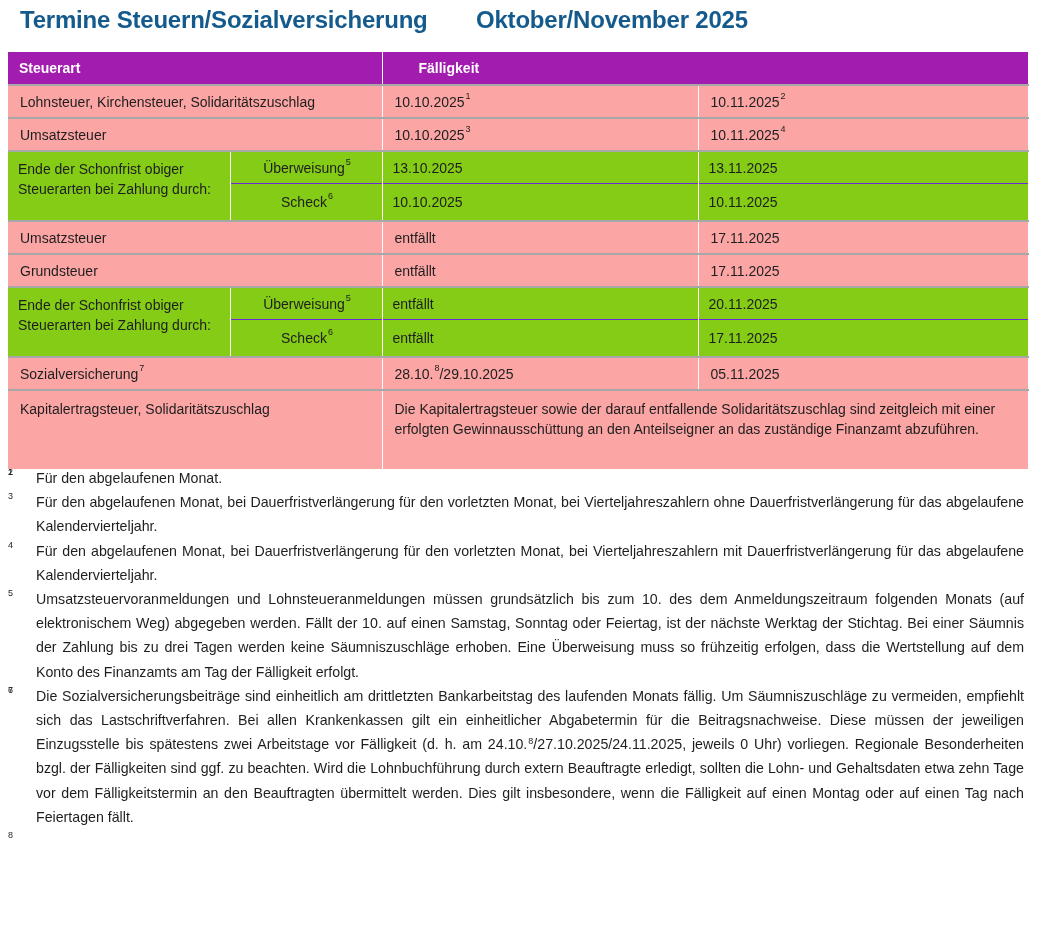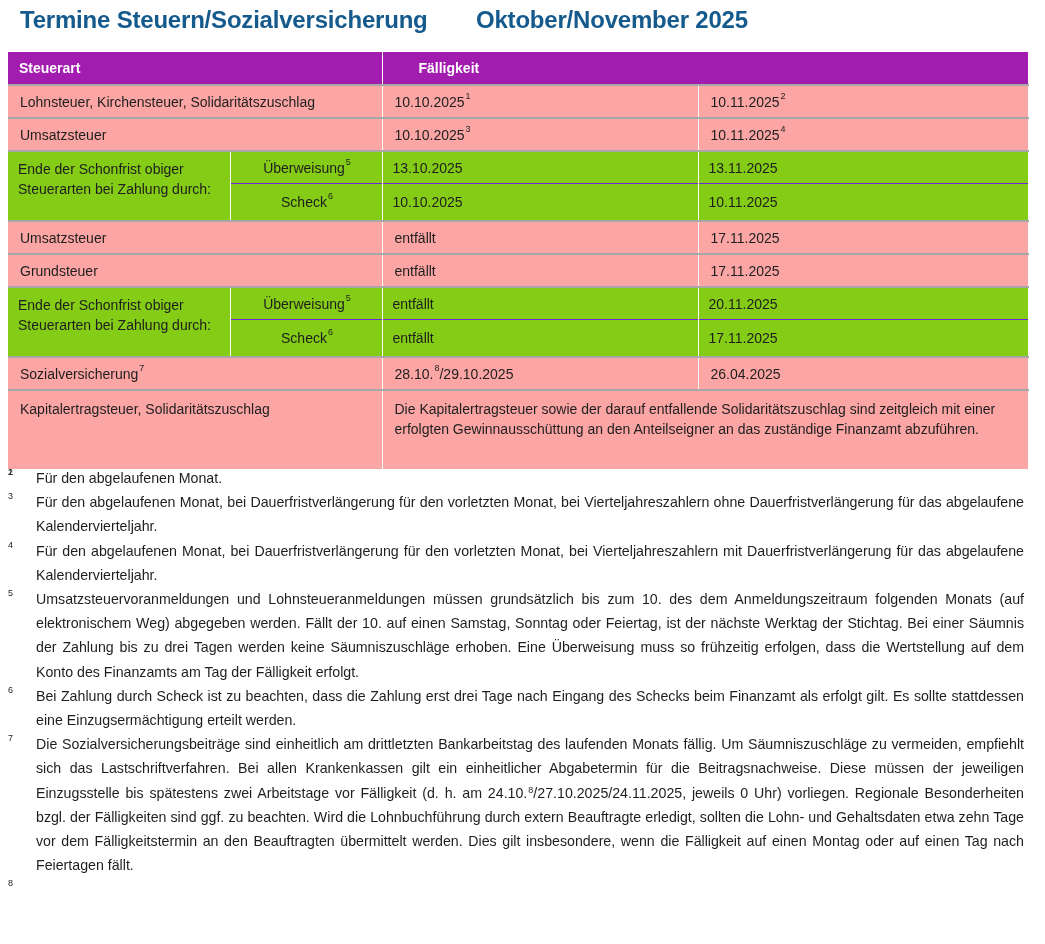--- a/index.html
+++ b/index.html
@@ -117,31 +117,31 @@
       <td class="center">20.11.2025</td>
     </tr>
     <tr class="light tall">
       <td class="right sub"><span>Scheck</span><sup>6</sup></td>
       <td class="center sub">entfällt</td>
       <td class="center sub">17.11.2025</td>
     </tr>
     <tr class="shade">
       <td colspan="2"><span>Sozialversicherung</span><sup>7</sup></td>
       <td class="center"><span>28.10.</span><sup>8</sup><span>/29.10.2025</span></td>
-      <td class="center">26.04.2025</td>
+      <td class="center">05.11.2025</td>
     </tr>
     <tr class="shade kap">
       <td colspan="2">Kapitalertragsteuer, Solidaritätszuschlag</td>
       <td colspan="2" class="center">Die Kapitalertragsteuer sowie der darauf entfallende Solidaritätszuschlag sind zeitgleich mit einer erfolgten Gewinnausschüttung an den Anteilseigner an das zuständige Finanzamt abzuführen.</td>
     </tr>
   </tbody>
 </table>
 
 <div class="notes">
   <div class="note"><span class="num">1</span></div>
   <div class="note"><span class="num">2</span><span>Für den abgelaufenen Monat.</span></div>
   <div class="note"><span class="num">3</span><span>Für den abgelaufenen Monat, bei Dauerfristverlängerung für den vorletzten Monat, bei Vierteljahreszahlern ohne Dauerfristverlängerung für das abgelaufene Kalendervierteljahr.</span></div>
   <div class="note"><span class="num">4</span><span>Für den abgelaufenen Monat, bei Dauerfristverlängerung für den vorletzten Monat, bei Vierteljahreszahlern mit Dauerfristverlängerung für das abgelaufene Kalendervierteljahr.</span></div>
   <div class="note"><span class="num">5</span><span>Umsatzsteuervoranmeldungen und Lohnsteueranmeldungen müssen grundsätzlich bis zum 10. des dem Anmeldungszeitraum folgenden Monats (auf elektronischem Weg) abgegeben werden. Fällt der 10. auf einen Samstag, Sonntag oder Feiertag, ist der nächste Werktag der Stichtag. Bei einer Säumnis der Zahlung bis zu drei Tagen werden keine Säumniszuschläge erhoben. Eine Überweisung muss so frühzeitig erfolgen, dass die Wertstellung auf dem Konto des Finanzamts am Tag der Fälligkeit erfolgt.</span></div>
-  <div class="note"><span class="num">6</span><span>Bei Zahlung durch Scheck ist zu beachten, dass die Zahlung erst drei Tage nach Eingang des Schecks beim Finanzamt als erfolgt gilt. Es sollte stattdessen eine Einzugsermächtigung erteilt werden.</span></div>
+  <div class="note"><span class="num">6</span></div>
   <div class="note"><span class="num">7</span><span>Die Sozialversicherungsbeiträge sind einheitlich am drittletzten Bankarbeitstag des laufenden Monats fällig. Um Säumniszuschläge zu vermeiden, empfiehlt sich das Lastschriftverfahren. Bei allen Krankenkassen gilt ein einheitlicher Abgabetermin für die Beitragsnachweise. Diese müssen der jeweiligen Einzugsstelle bis spätestens zwei Arbeitstage vor Fälligkeit (d. h. am 24.10.</span><sup>8</sup><span>/27.10.2025/24.11.2025, jeweils 0 Uhr) vorliegen. Regionale Besonderheiten bzgl. der Fälligkeiten sind ggf. zu beachten. Wird die Lohnbuchführung durch extern Beauftragte erledigt, sollten die Lohn- und Gehaltsdaten etwa zehn Tage vor dem Fälligkeitstermin an den Beauftragten übermittelt werden. Dies gilt insbesondere, wenn die Fälligkeit auf einen Montag oder auf einen Tag nach Feiertagen fällt.</span></div>
   <div class="note"><span class="num">8</span></div>
 </div>
 
 </body></html>

